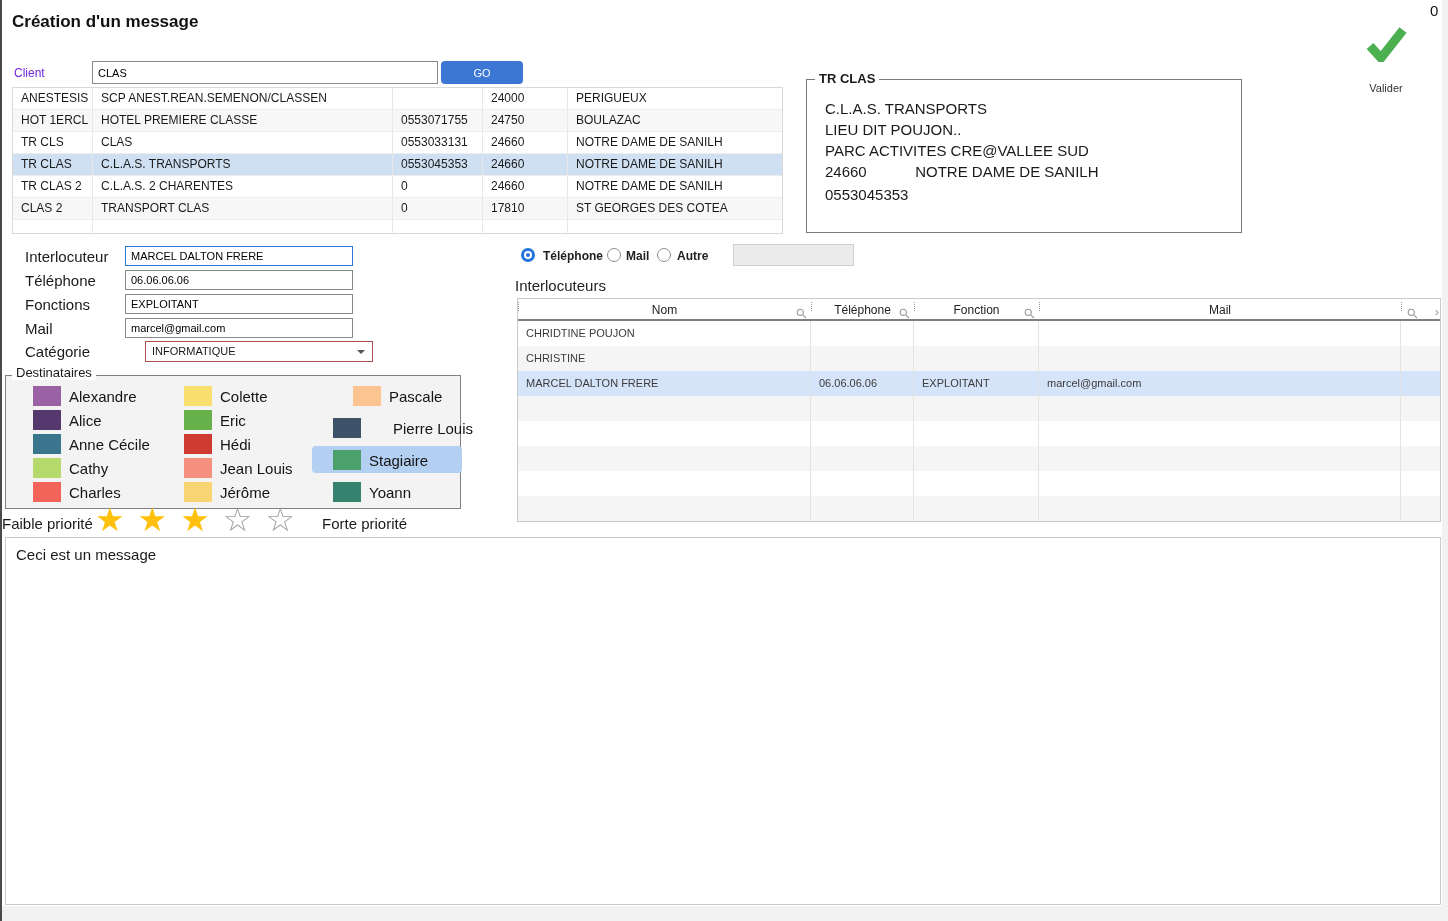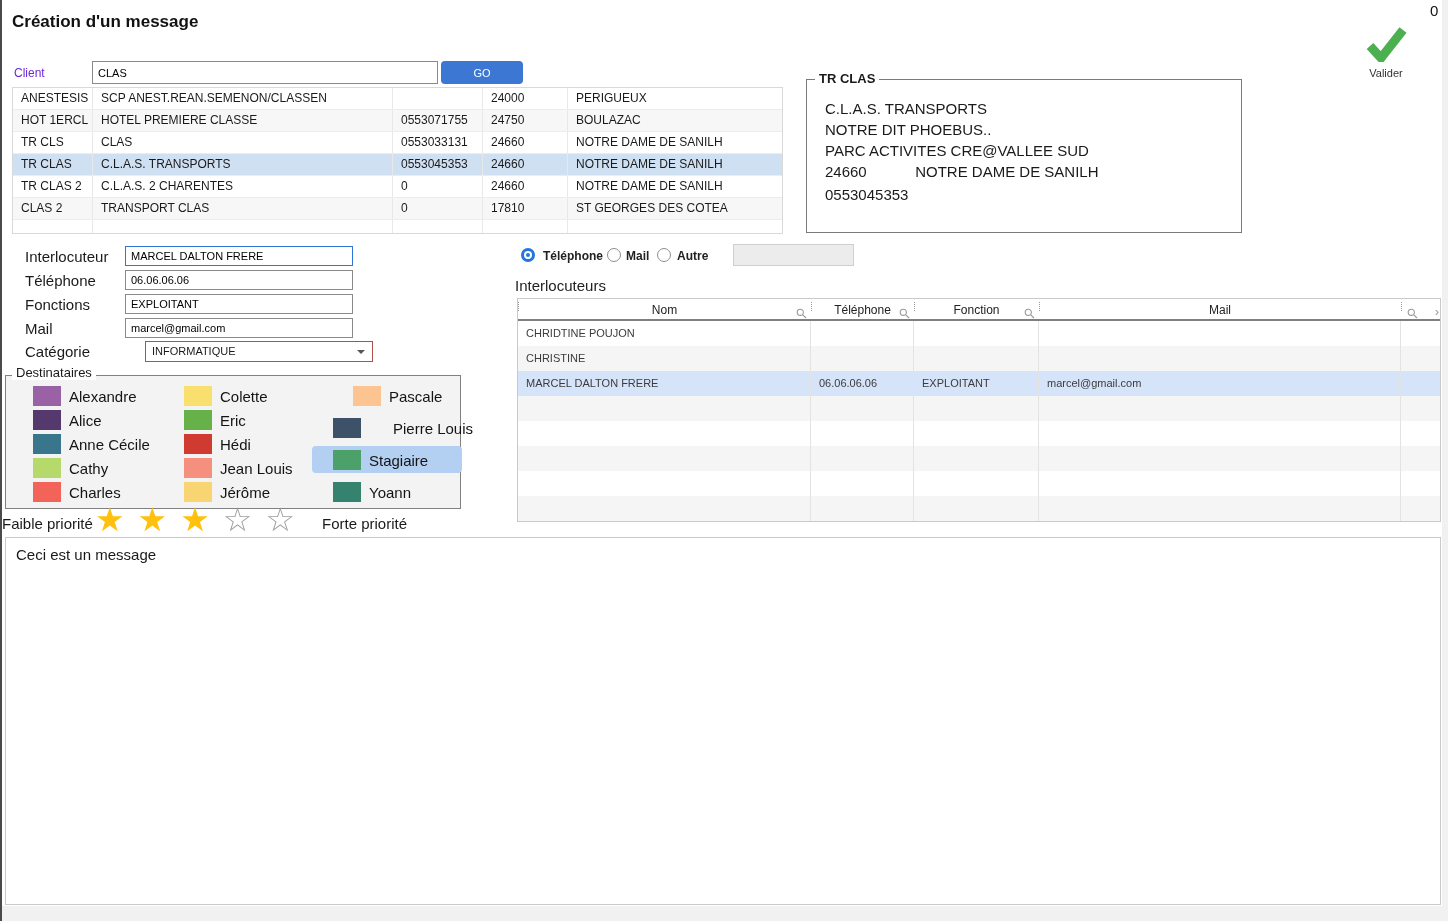--- a/index.html
+++ b/index.html
@@ -9,21 +9,21 @@
   .content-bg { position:absolute; left:2px; top:0; width:1440px; height:906px; background:#ffffff; }
   .win-border-left { position:absolute; left:0; top:0; width:2px; height:921px; background:#4a4a4a; }
 
   .abs { position:absolute; }
   .page-title { left:12px; top:12px; font-size:17px; font-weight:bold; color:#111; }
   .counter { left:1430px; top:2px; font-size:15px; color:#111; }
 
   
   .validate { left:1357px; top:26px; width:58px; text-align:center; cursor:pointer; }
   .validate svg { display:block; margin:0 auto; }
-  .validate-label { font-size:11px; color:#333; margin-top:5px; }
+  .validate-label { font-size:11px; color:#333; margin-top:20px; }
 
   
   .client-label { left:14px; top:66px; font-size:12px; color:#6d28d9; }
   .client-input { left:92px; top:61px; width:346px; height:23px; border:1px solid #8a8a8a; font-size:11px; padding-left:5px; font-family:inherit; }
   .go-btn { left:441px; top:61px; width:82px; height:23px; background:#3b77d3; color:#fff; border:none; border-radius:4px; font-size:11px; font-family:inherit; cursor:pointer; }
 
   
   .client-table { left:12px; top:87px; width:771px; border:1px solid #d9d9d9; background:#fff; }
   .crow { display:grid; grid-template-columns:80px 300px 90px 85px 216px; height:22px; line-height:21px; border-bottom:1px solid #ededed; font-size:12px; cursor:pointer; }
   .crow > div { padding-left:8px; border-right:1px solid #e8e8e8; overflow:hidden; white-space:nowrap; }
@@ -162,21 +162,21 @@
         <div></div>
         <div></div>
         <div></div>
     </div>
   </div>
 
   <div class="abs details">
     <div class="legend">TR CLAS</div>
     <div class="details-body">
       <div>C.L.A.S. TRANSPORTS</div>
-      <div>NOTRE DIT PHOEBUS..</div>
+      <div>LIEU DIT POUJON..</div>
       <div>PARC ACTIVITES CRE@VALLEE SUD</div>
       <div>
         <span class="cp">24660</span>
         <span>NOTRE DAME DE SANILH</span>
       </div>
       <div class="details-phone">0553045353</div>
     </div>
   </div>
 
   <div class="abs f-label" style="left:25px; top:248px;">Interlocuteur</div>

